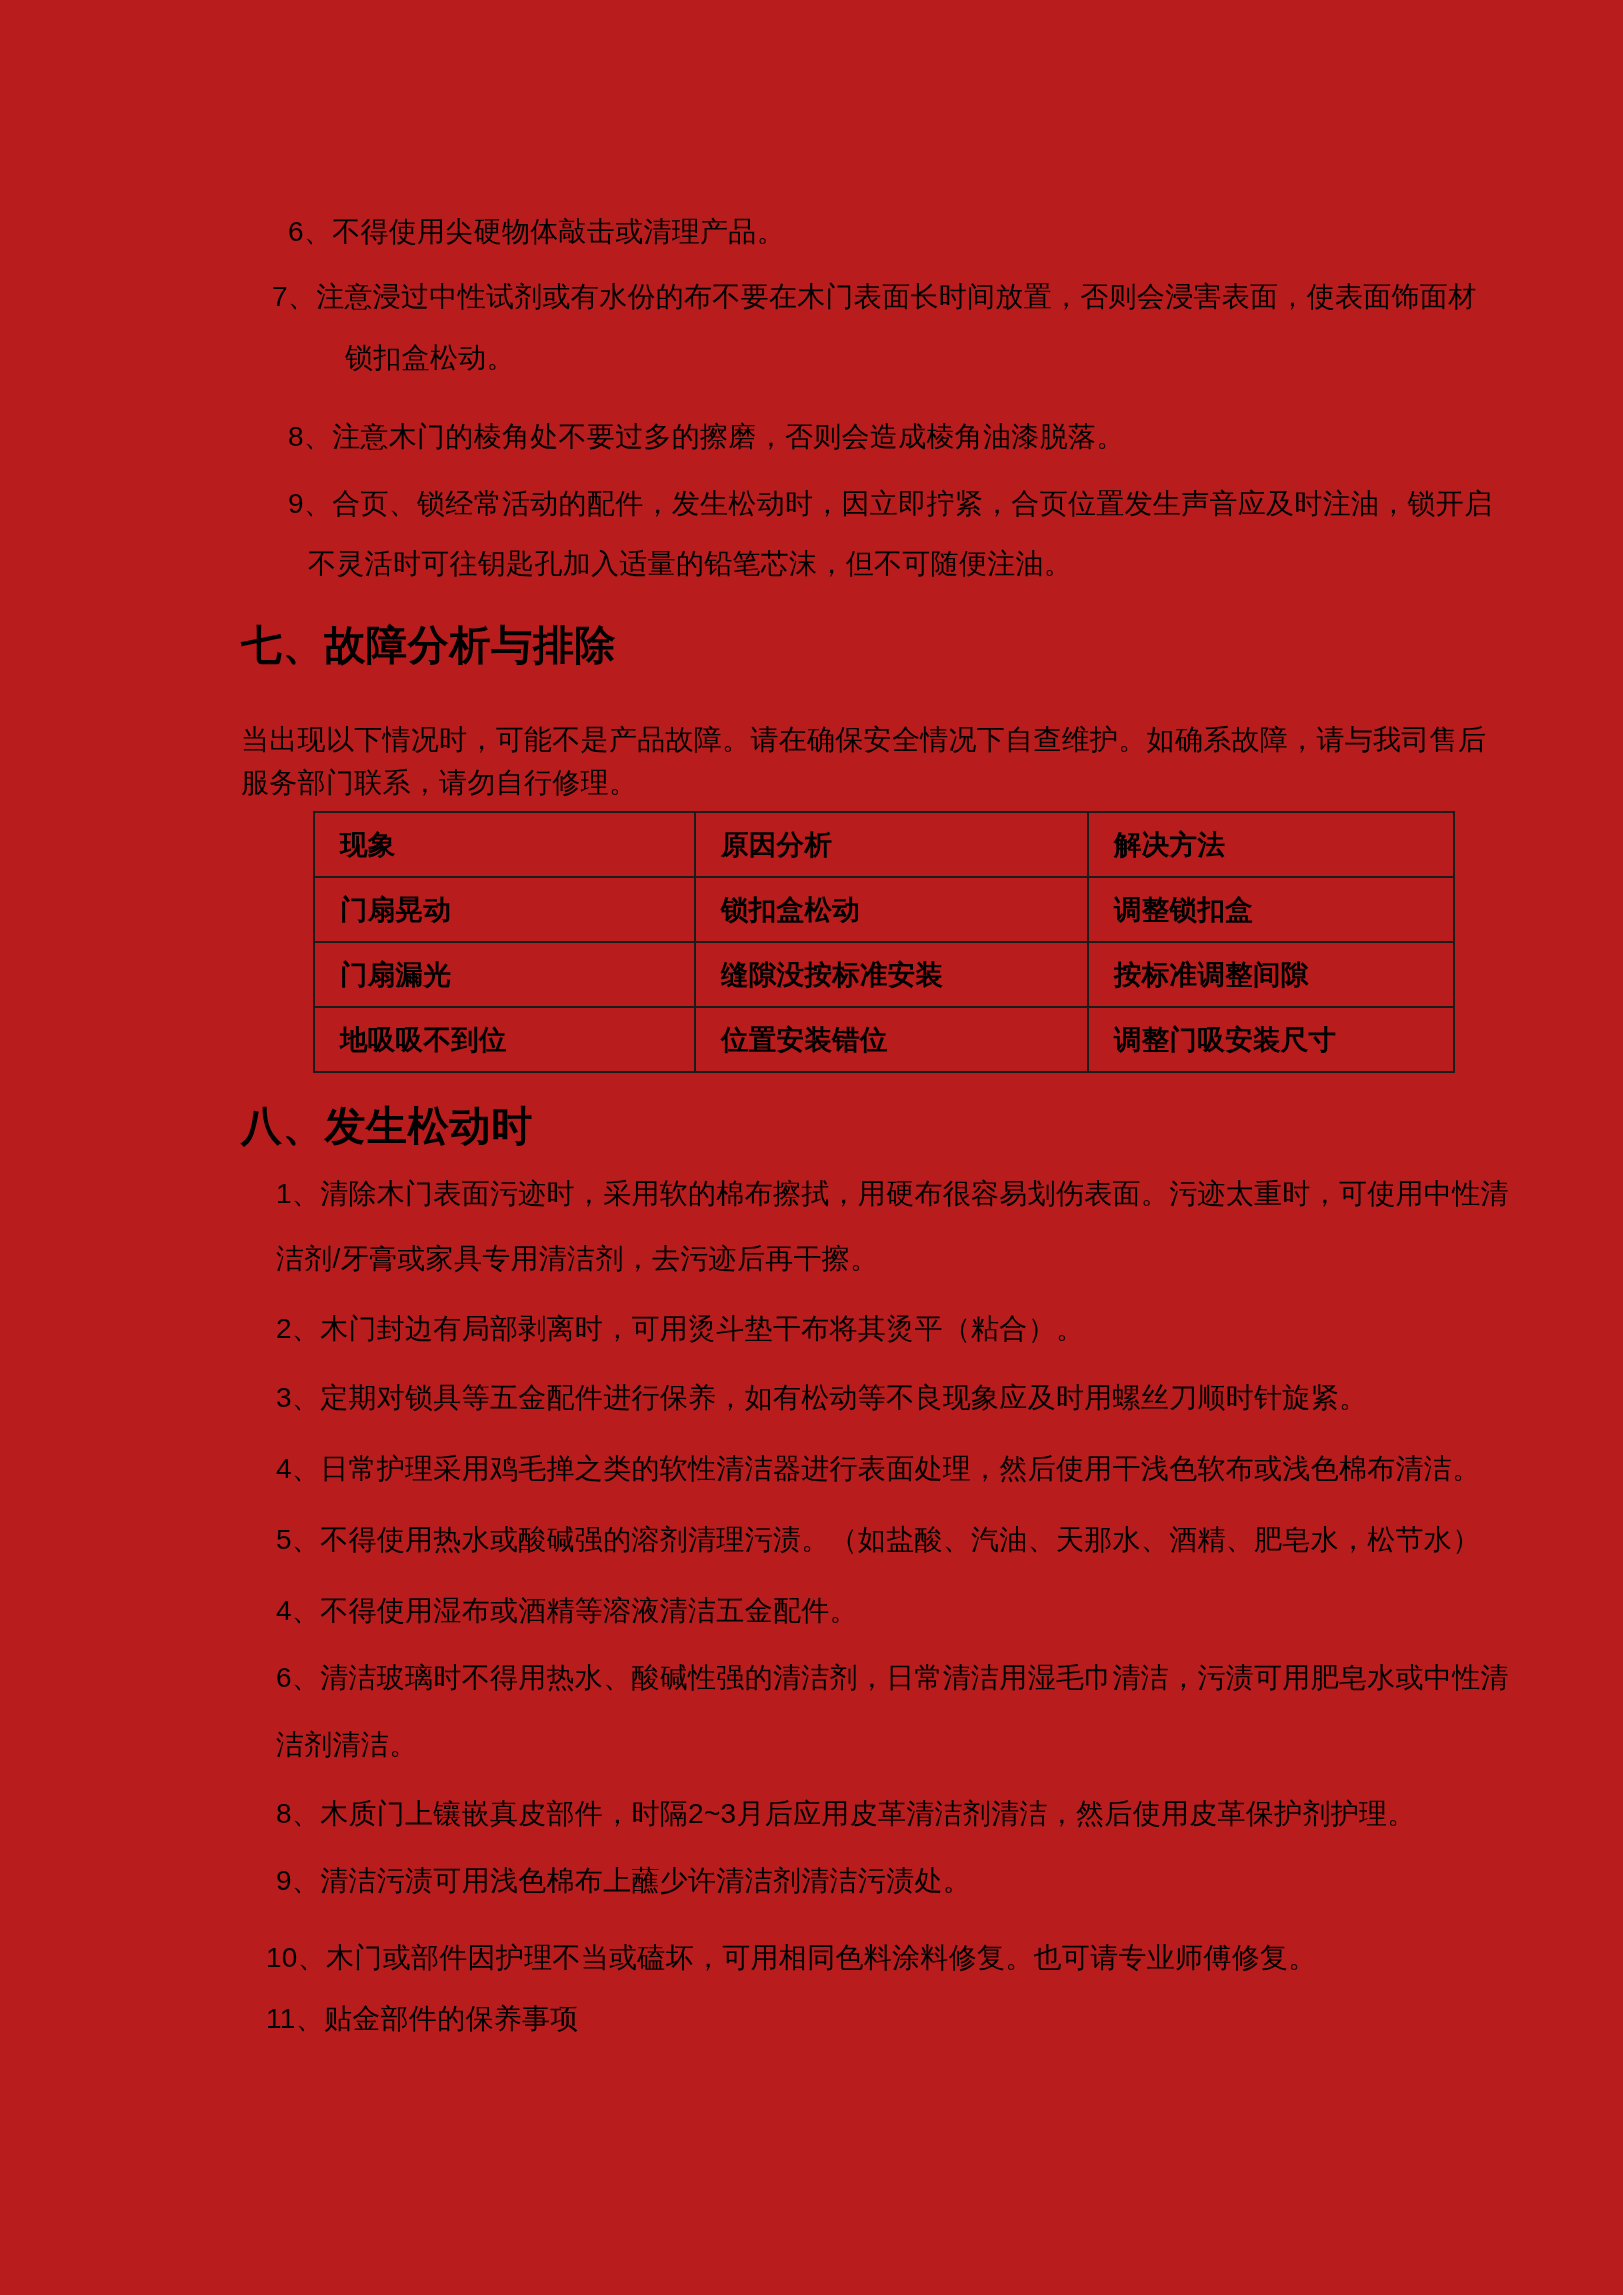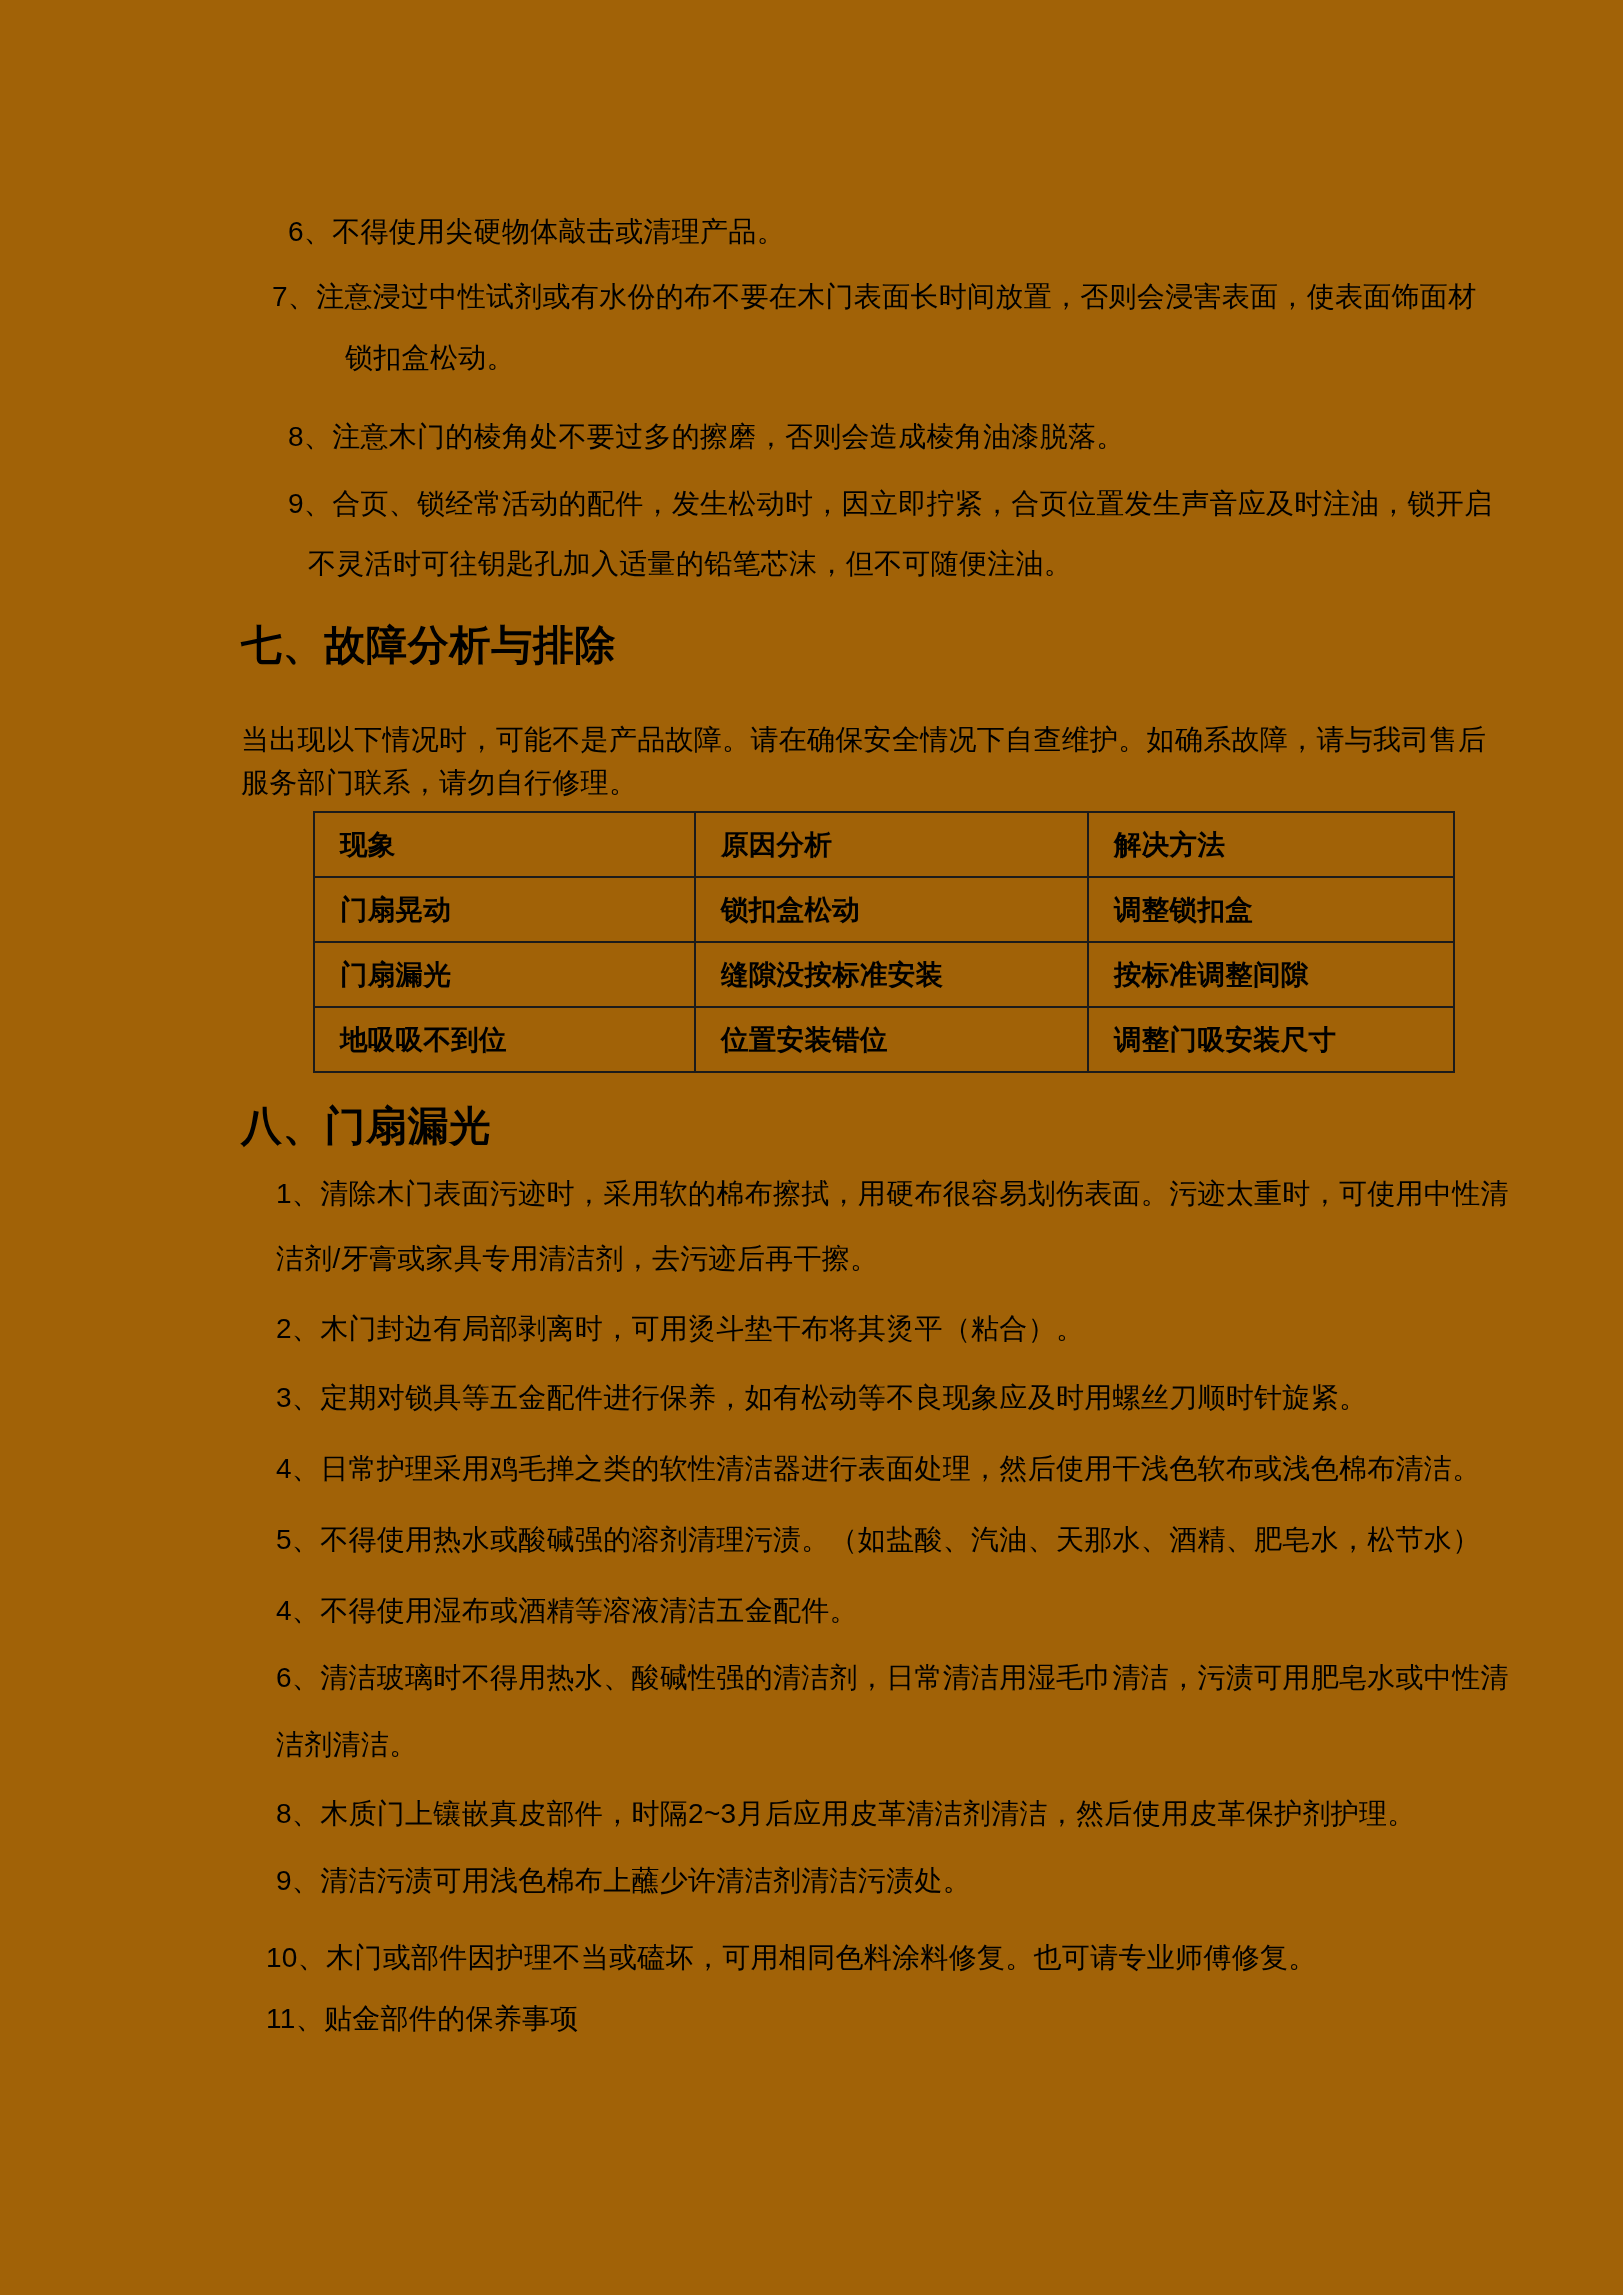--- a/index.html
+++ b/index.html
@@ -4,21 +4,21 @@
 <style>
   html, body {
     margin: 0;
     padding: 0;
     background: #ffffff;
   }
   .page {
     position: relative;
     width: 1623px;
     height: 2295px;
-    background: #a16207;
+    background: #b91c1c;
     color: #000000;
     font-family: "Liberation Sans", "DejaVu Sans", sans-serif;
     overflow: hidden;
   }
   .ln {
     position: absolute;
     font-size: 28px;
     line-height: 1.2;
     white-space: nowrap;
     color: #000000;
@@ -94,21 +94,21 @@
         <td>按标准调整间隙</td>
       </tr>
       <tr>
         <td>地吸吸不到位</td>
         <td>位置安装错位</td>
         <td>调整门吸安装尺寸</td>
       </tr>
     </tbody>
   </table>
 
-  <div class="heading" style="left:241px; top:1103px">八、门扇漏光</div>
+  <div class="heading" style="left:241px; top:1103px">八、发生松动时</div>
   <div class="ln" style="left:276px; top:1177px">1、清除木门表面污迹时，采用软的棉布擦拭，用硬布很容易划伤表面。污迹太重时，可使用中性清</div>
   <div class="ln" style="left:276px; top:1242px">洁剂/牙膏或家具专用清洁剂，去污迹后再干擦。</div>
   <div class="ln" style="left:276px; top:1312px">2、木门封边有局部剥离时，可用烫斗垫干布将其烫平（粘合）。</div>
   <div class="ln" style="left:276px; top:1381px">3、定期对锁具等五金配件进行保养，如有松动等不良现象应及时用螺丝刀顺时针旋紧。</div>
   <div class="ln" style="left:276px; top:1452px">4、日常护理采用鸡毛掸之类的软性清洁器进行表面处理，然后使用干浅色软布或浅色棉布清洁。</div>
   <div class="ln" style="left:276px; top:1523px">5、不得使用热水或酸碱强的溶剂清理污渍。（如盐酸、汽油、天那水、酒精、肥皂水，松节水）</div>
   <div class="ln" style="left:276px; top:1594px">4、不得使用湿布或酒精等溶液清洁五金配件。</div>
   <div class="ln" style="left:276px; top:1661px">6、清洁玻璃时不得用热水、酸碱性强的清洁剂，日常清洁用湿毛巾清洁，污渍可用肥皂水或中性清</div>
   <div class="ln" style="left:276px; top:1728px">洁剂清洁。</div>
   <div class="ln" style="left:276px; top:1797px">8、木质门上镶嵌真皮部件，时隔2~3月后应用皮革清洁剂清洁，然后使用皮革保护剂护理。</div>

